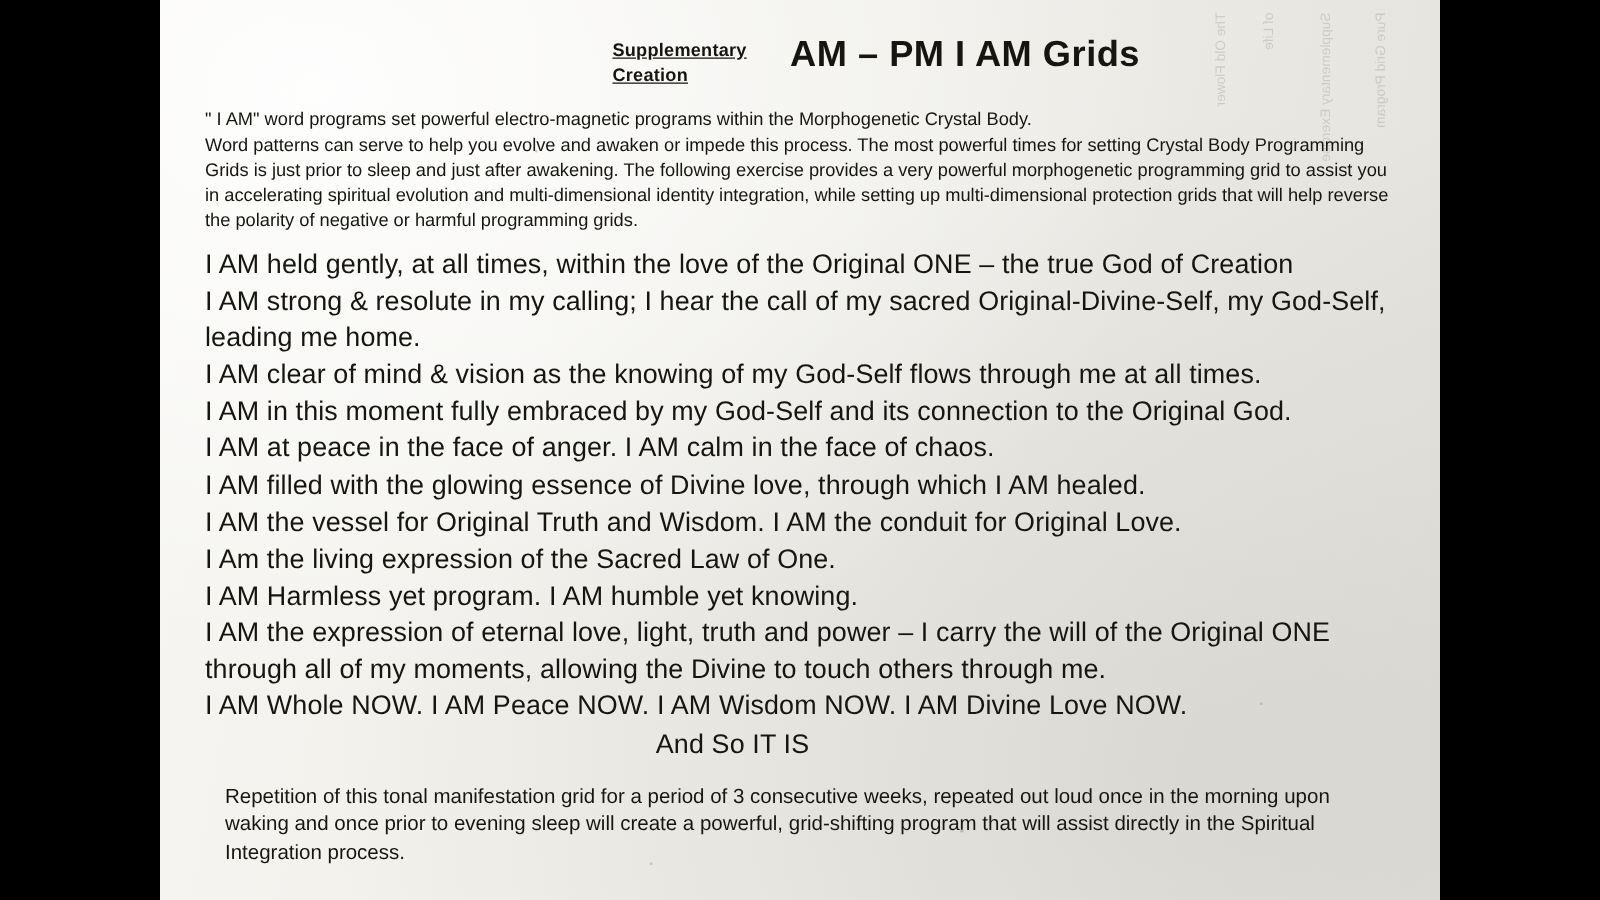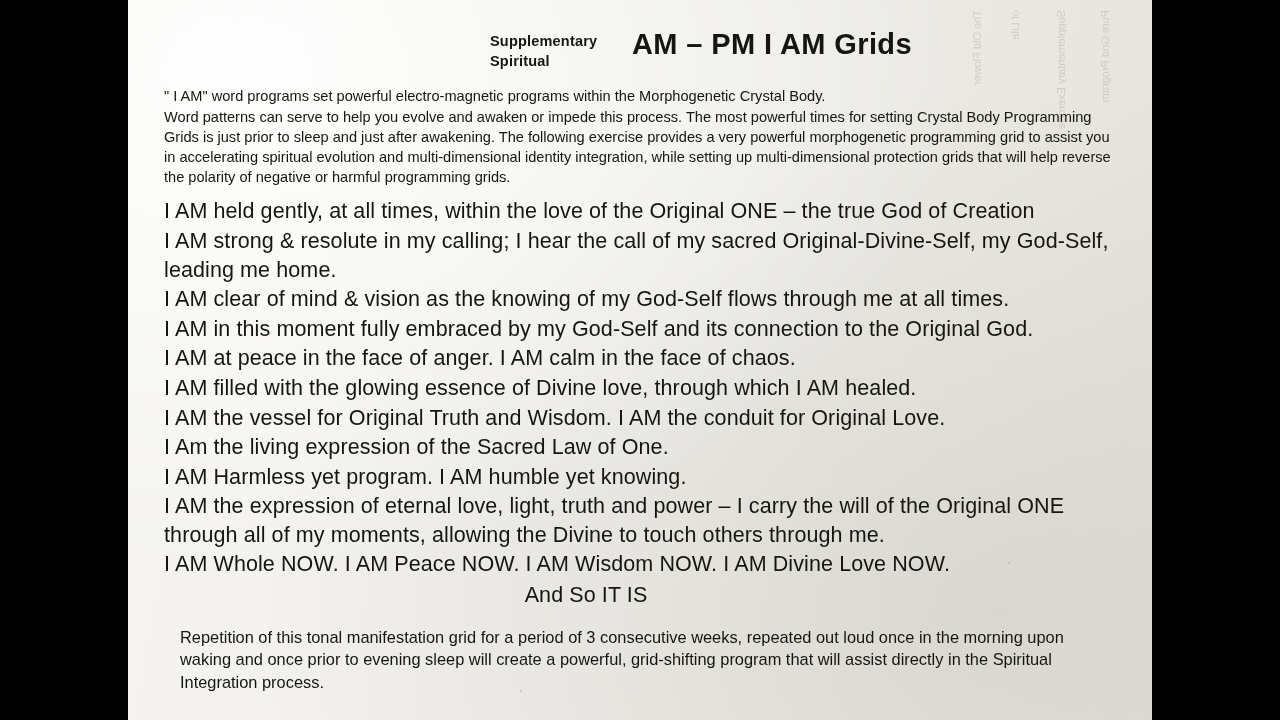--- a/index.html
+++ b/index.html
@@ -85,20 +85,21 @@
     padding-top: 16px;
     padding-left: 120px;
   }
   .supp {
     font-size: 14.5px;
     font-weight: bold;
     line-height: 1.35;
     letter-spacing: .2px;
     padding-top: 6px;
     width: 120px;
+    text-decoration: underline;
   }
   .maintitle {
     font-size: 29px;
     font-weight: bold;
     letter-spacing: .4px;
     white-space: nowrap;
     padding-top: 2px;
   }
 
   .intro {
@@ -160,21 +161,21 @@
       <div class="bleed-col c4">
         <div class="v">Pure Grid Program</div>
       </div>
     </div>
 
     <div class="content">
 
       <div class="titlerow">
         <div class="supp">
           <div>Supplementary</div>
-          <div>Spiritual</div>
+          <div>Creation</div>
         </div>
         <div class="maintitle">AM – PM  I AM Grids</div>
       </div>
 
       <div class="intro">
         <p class="first">" I AM" word programs set powerful electro-magnetic programs within the Morphogenetic Crystal Body.</p>
         <p>Word patterns can serve to help you evolve and awaken or impede this process.  The most powerful times for setting Crystal Body Programming Grids is just prior to sleep and just after awakening. The following exercise provides a very powerful morphogenetic programming grid to assist you in accelerating spiritual evolution and multi-dimensional identity integration, while setting up multi-dimensional protection grids that will help reverse the polarity of negative or harmful programming grids.</p>
       </div>
 
       <div class="affirmations">

